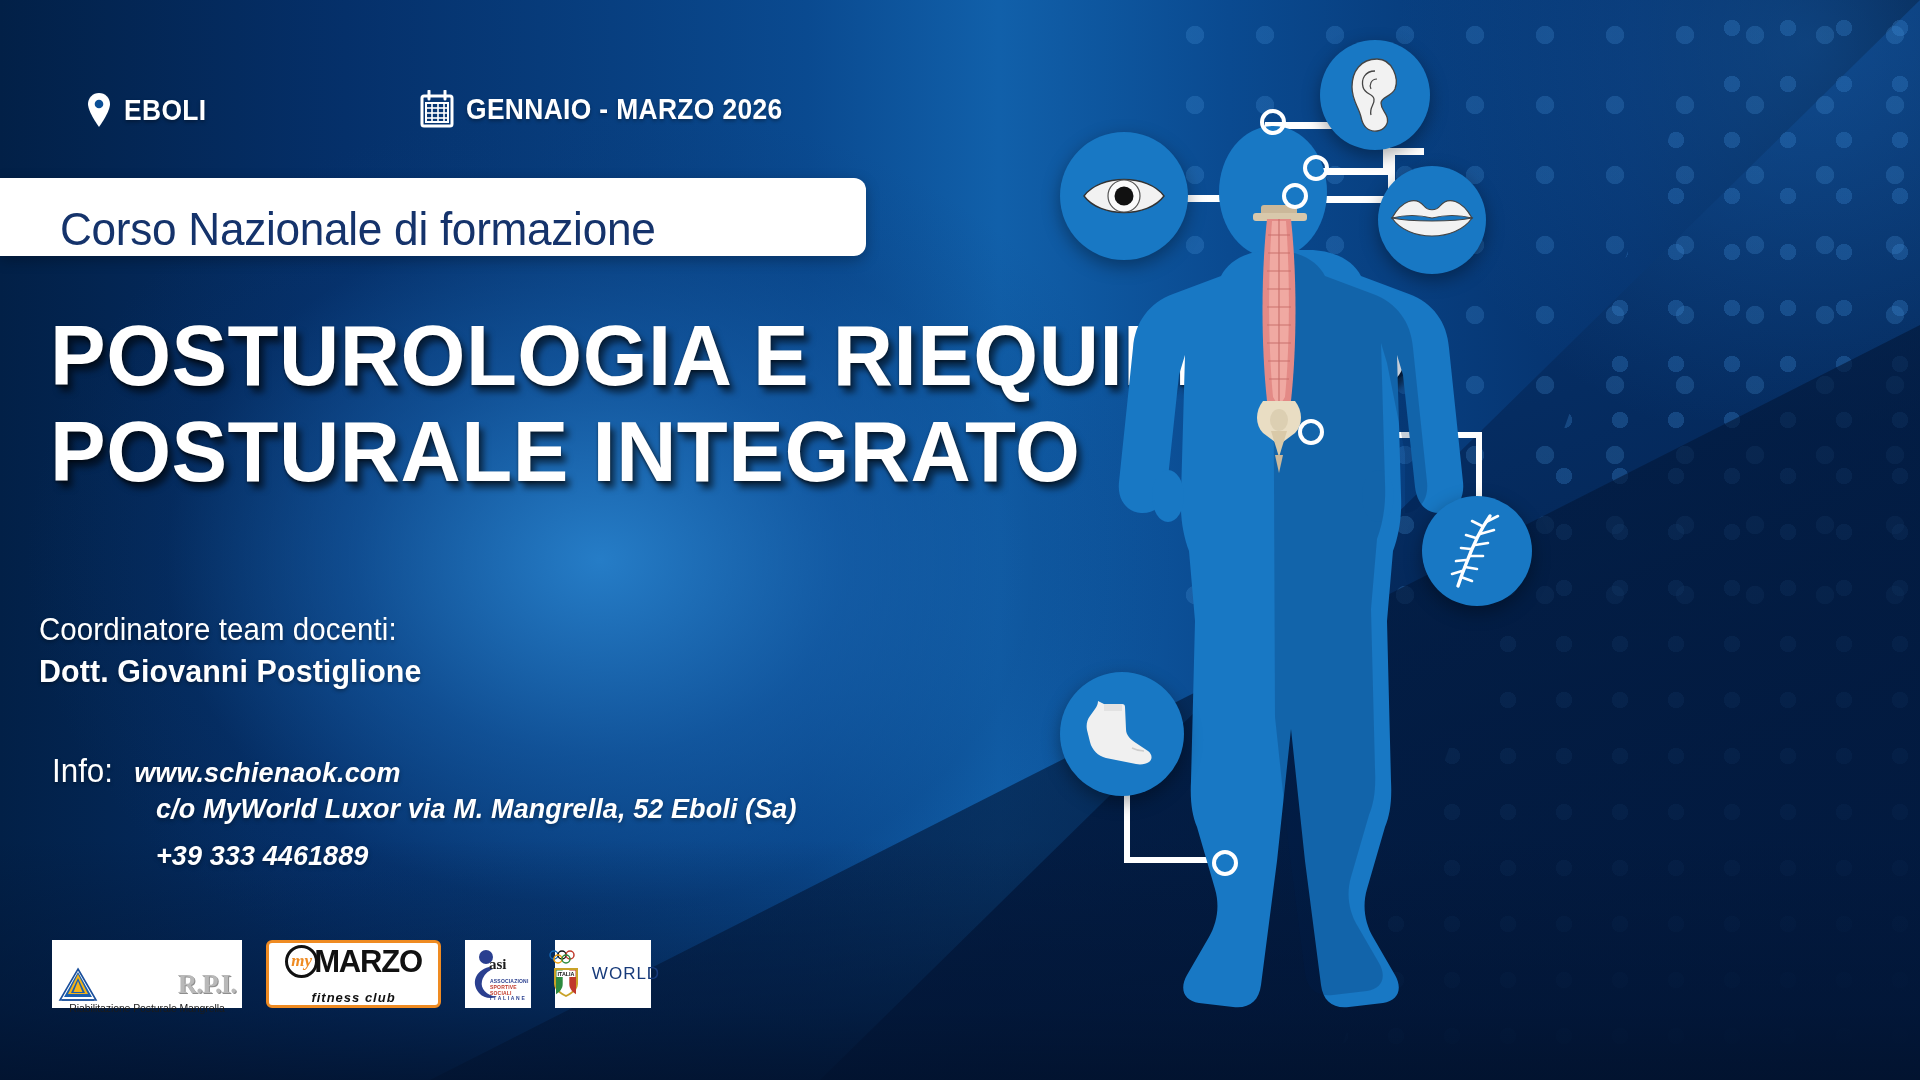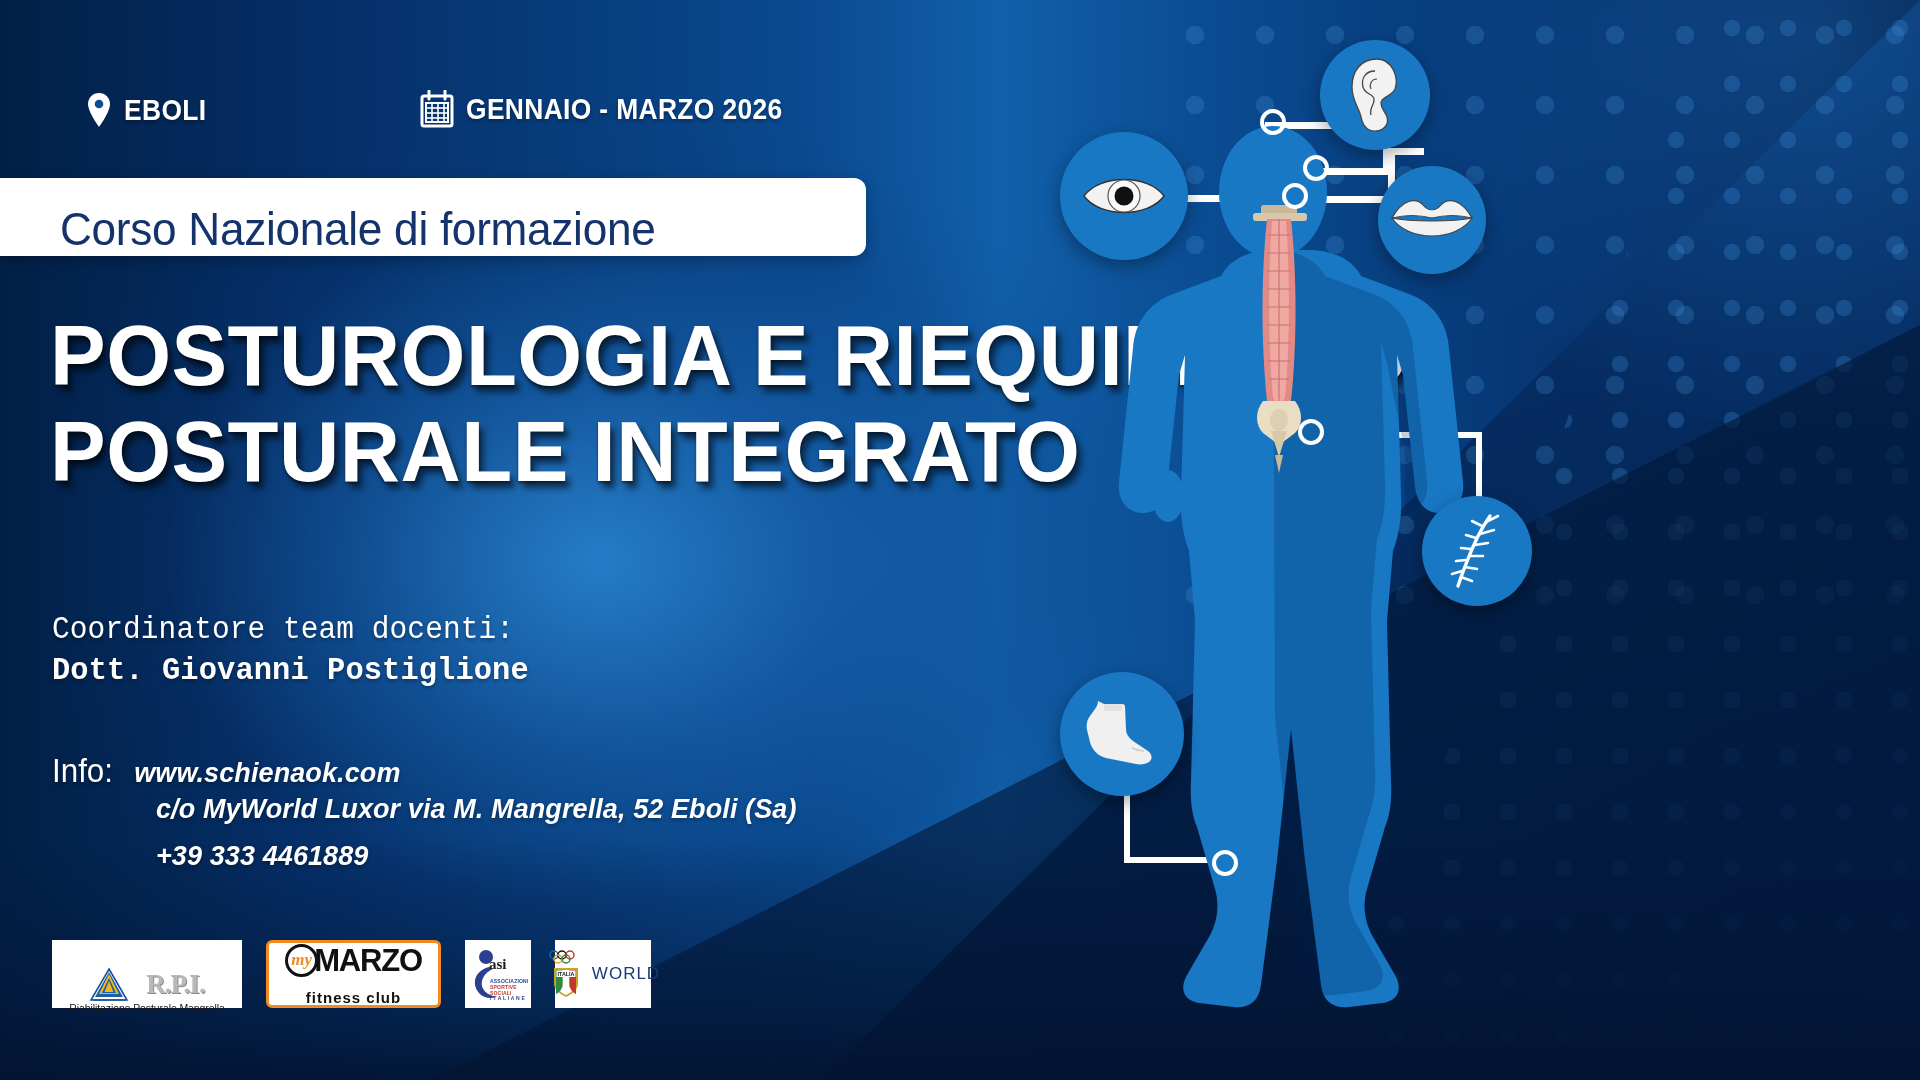--- a/index.html
+++ b/index.html
@@ -81,21 +81,21 @@
   .title-line{
     color:#ffffff; font-weight:bold; font-size:86px; line-height:1.02;
     letter-spacing:.5px; white-space:nowrap;
     font-family:"Liberation Sans", sans-serif;
     transform:scaleX(.97); transform-origin:left top;
     text-shadow:5px 7px 7px rgba(0,0,0,.55), 0 2px 3px rgba(0,0,0,.5);
   }
   .title-line + .title-line{ margin-top:8px; }
 
   
-  .coord{ position:absolute; left:52px; top:612px;font-family:Liberation Mono, monospace; }
+  .coord{ position:absolute; left:39px; top:612px; }
   .coord-label{
     color:#ffffff; font-size:31px; font-weight:400; letter-spacing:.1px;
     transform:scaleX(.95); transform-origin:left center;
     text-shadow:0 2px 4px rgba(0,0,0,.35);
   }
   .coord-name{
     color:#ffffff; font-size:32px; font-weight:bold; margin-top:5px;
     letter-spacing:.1px; transform:scaleX(.95); transform-origin:left center;
     text-shadow:0 2px 4px rgba(0,0,0,.35);
   }
@@ -115,21 +115,21 @@
   }
   .info-sub{ margin-left:104px; margin-top:4px; }
   .info-sub2{ margin-left:104px; margin-top:16px; }
 
   
   .logos{ position:absolute; left:52px; top:940px; display:flex; align-items:flex-start; gap:24px; }
   .logo-box{ background:#ffffff; display:flex; align-items:center; justify-content:center; }
 
   
   .logo-rpi{ width:190px; height:68px; flex-direction:column; padding:4px 6px 4px; }
-  .rpi-top{ display:flex; align-items:center; justify-content:center; gap:17px; height:40px; width:100%;margin-top:32px; }
+  .rpi-top{ display:flex; align-items:center; justify-content:space-between; gap:17px; height:40px; width:100%;margin-top:32px; }
   .rpi-caption{
     font-size:10.5px; color:#1b1b1b; font-family:"Liberation Sans", sans-serif;
     white-space:nowrap; letter-spacing:-.1px; line-height:1;
   }
   .rpi-letters{
     font-size:27px; font-weight:bold; color:#b9b9b9; letter-spacing:-1px;
     font-family:"Liberation Serif", serif; line-height:1;
     text-shadow:1px 1px 0 #8e8e8e;
   }
 
@@ -140,22 +140,22 @@
     width:33px; height:33px; border-radius:50%; border:3px solid #111;
     color:#ef8b22; font-style:italic; font-weight:bold; font-size:17px;
     display:flex; align-items:center; justify-content:center;
     font-family:"Liberation Serif", serif; background:#fff; margin-right:-4px; z-index:2;
   }
   .mw-world{
     font-size:31px; font-weight:bold; color:#111; letter-spacing:-1.2px;
     font-family:"Liberation Sans", sans-serif; line-height:1;
   }
   .mw-sub{
-    font-size:15px; font-weight:bold; color:#111; letter-spacing:1px;
-    font-family:"Liberation Sans", sans-serif; line-height:1; margin-top:1px;
+    font-size:13px; font-weight:bold; color:#111; letter-spacing:1px;
+    font-family:"Liberation Sans", sans-serif; line-height:1; margin-top:1px;font-style:italic;
   }
 
   
   .logo-asi{ width:66px; height:68px; position:relative; }
   .asi-wrap{ position:relative; width:58px; height:54px; }
   .asi-text{
     position:absolute; left:20px; top:10px; font-size:15px; font-weight:bold;
     color:#1c1c1c; font-family:"Liberation Serif", serif; line-height:1;
   }
   .asi-sub{

